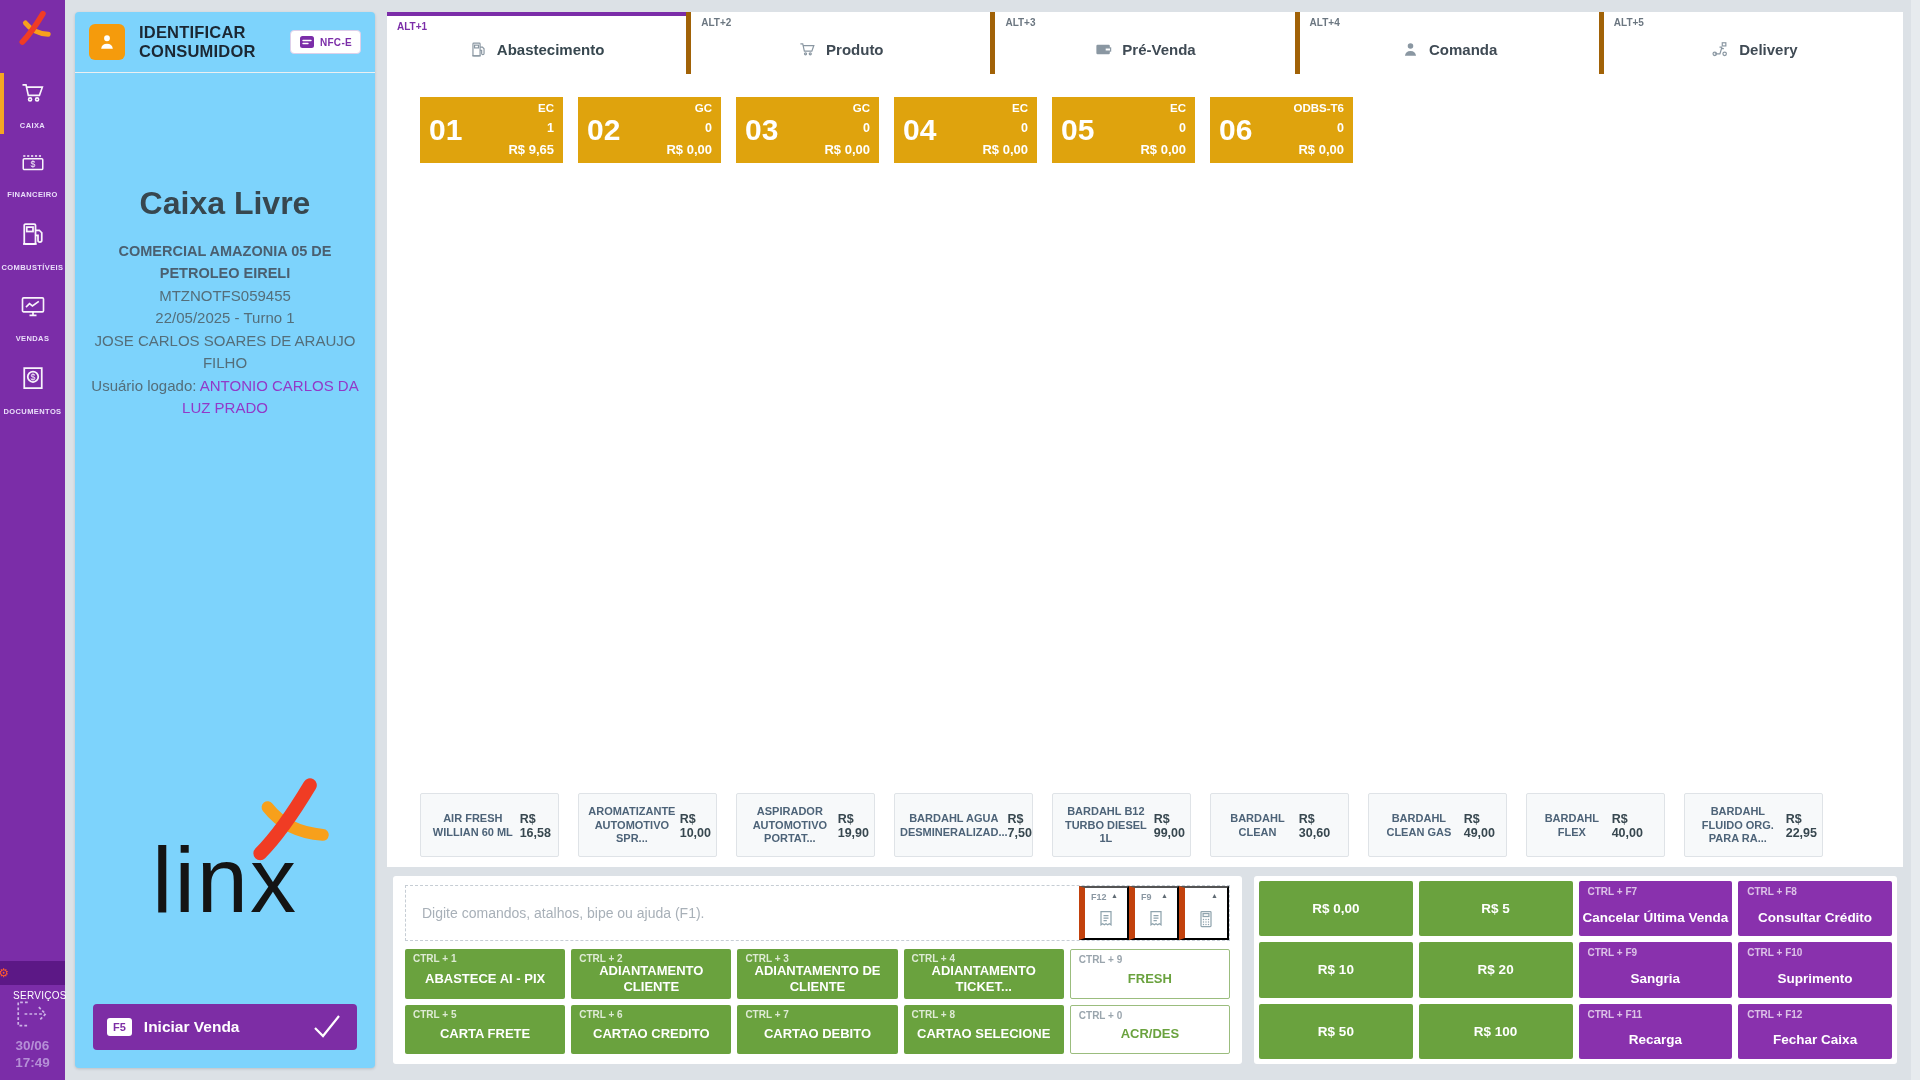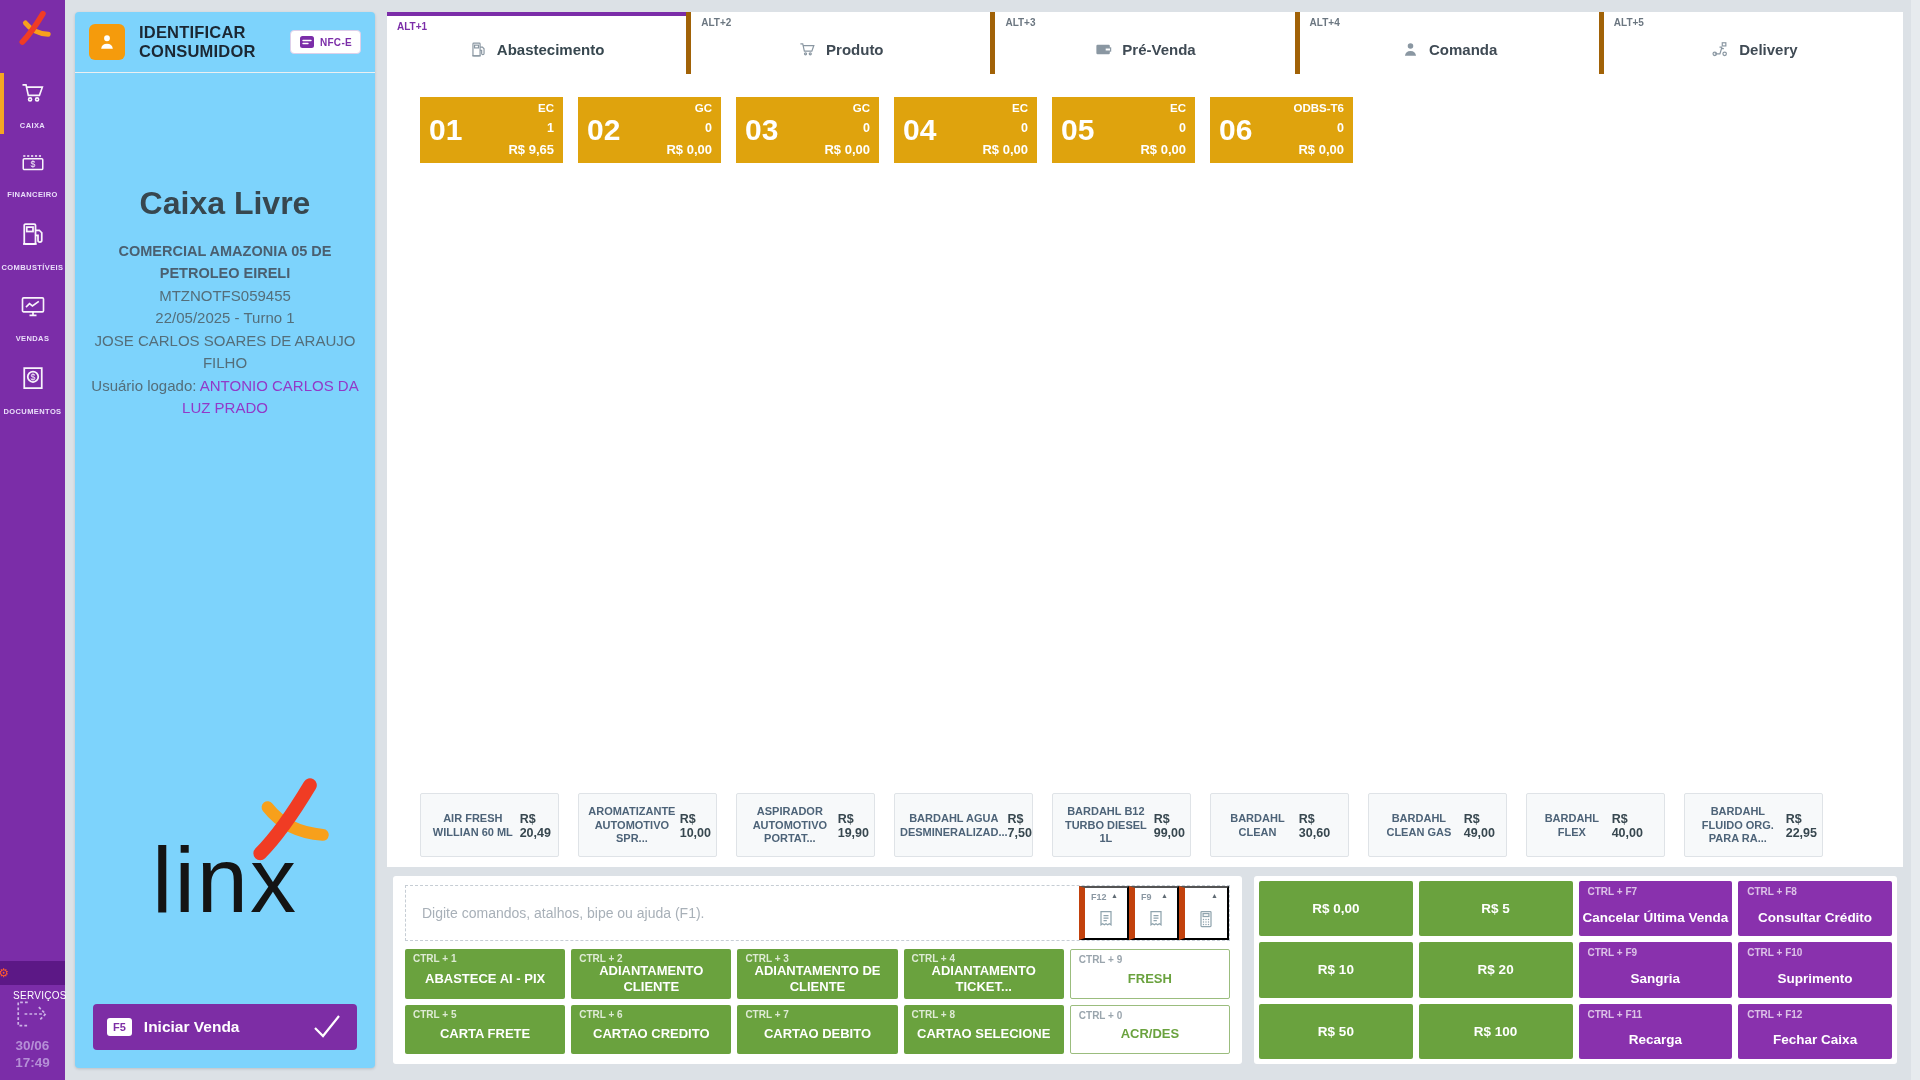--- a/index.html
+++ b/index.html
@@ -311,21 +311,21 @@
               <span class="ptype">ODBS-T6</span>
               <span class="pcount">0</span>
               <span class="pvalue">R$ 0,00</span>
             </span>
         </div>
       </div>
 
       <div class="products">
         <div class="product">
             <span class="pname">AIR FRESH WILLIAN 60 ML</span>
-            <span class="pprice">R$ 20,49</span>
+            <span class="pprice">R$ 16,58</span>
           </div>
         <div class="product">
             <span class="pname">AROMATIZANTE AUTOMOTIVO SPR...</span>
             <span class="pprice">R$ 10,00</span>
           </div>
         <div class="product">
             <span class="pname">ASPIRADOR AUTOMOTIVO PORTAT...</span>
             <span class="pprice">R$ 19,90</span>
           </div>
         <div class="product">

